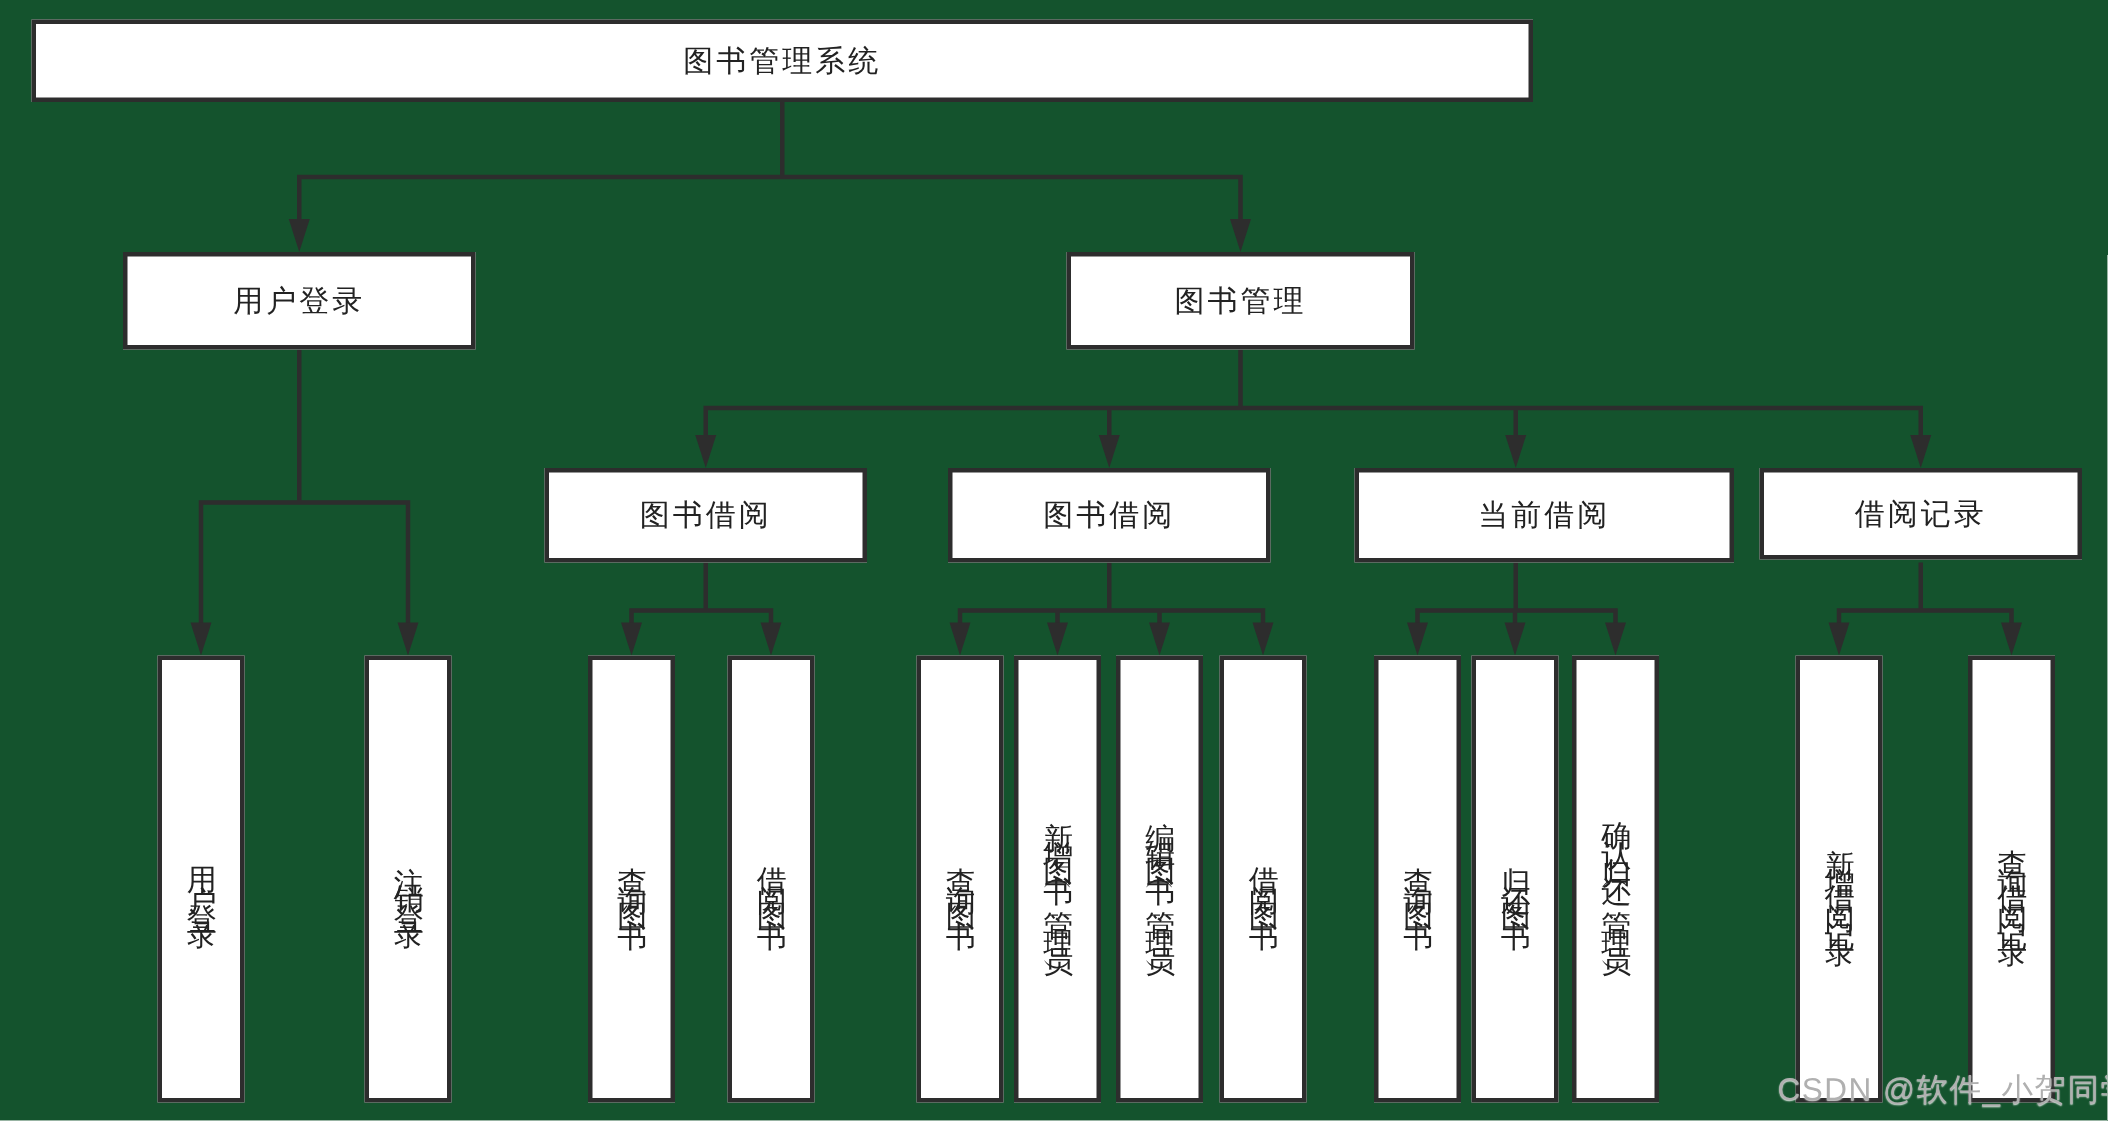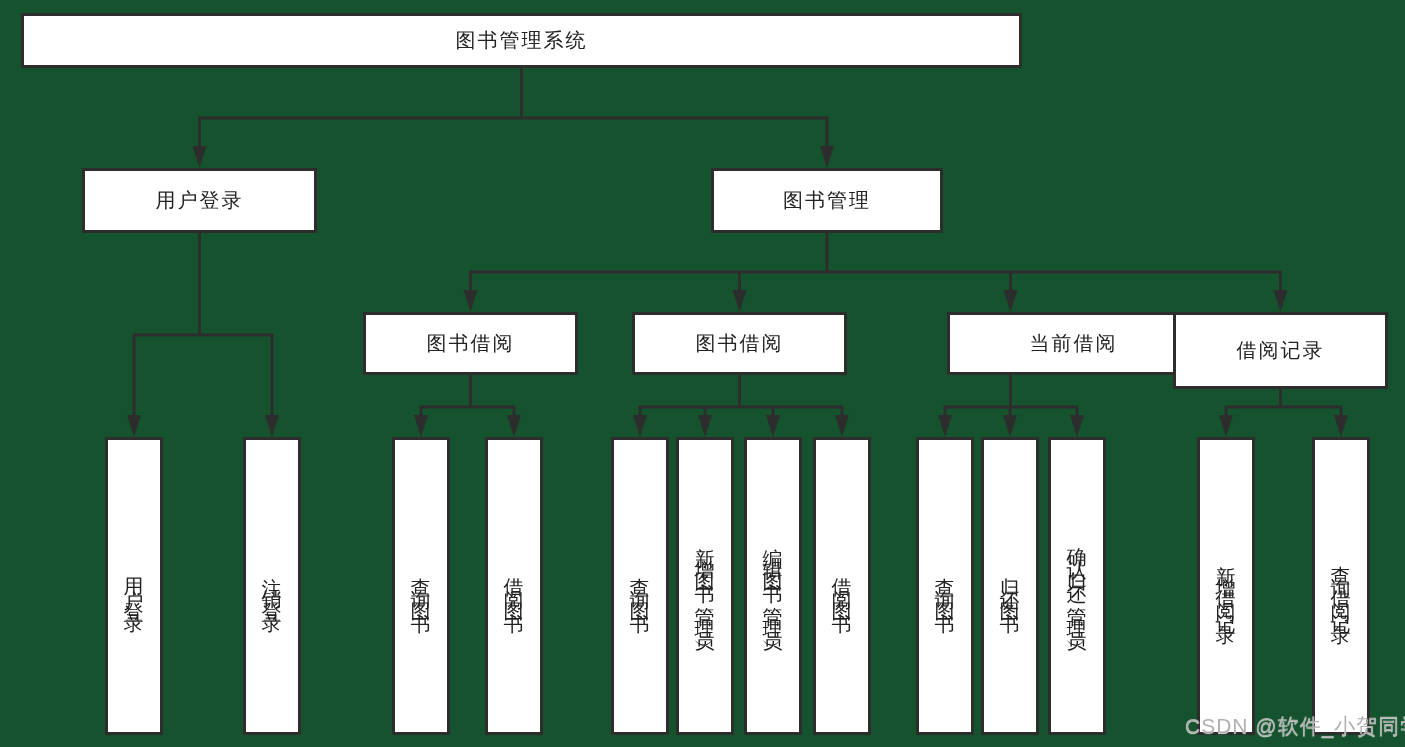--- a/index.html
+++ b/index.html
@@ -87,22 +87,22 @@
     </g>
   </svg>
 
   <div class="node hnode" style="left:21px; top:13px; width:1001px; height:55px;">图书管理系统</div>
 
   <div class="node hnode" style="left:82px; top:168px; width:235px; height:65px;">用户登录</div>
   <div class="node hnode" style="left:711px; top:168px; width:232px; height:65px;text-align:center;">图书管理</div>
 
   <div class="node hnode" style="left:363px; top:312px; width:215px; height:63px;">图书借阅</div>
   <div class="node hnode" style="left:632px; top:312px; width:215px; height:63px;text-align:right;">图书借阅</div>
-  <div class="node hnode" style="left:903px; top:312px; width:253px; height:63px;margin-left:44px;">当前借阅</div>
-  <div class="node hnode" style="left:1173px; top:312px; width:215px; height:77px;">借阅记录</div>
+  <div class="node hnode" style="left:903px; top:312px; width:253px; height:63px;">当前借阅</div>
+  <div class="node hnode" style="left:1173px; top:312px; width:215px; height:61px;">借阅记录</div>
 
   <div class="node vnode" style="left:105px; top:437px; width:58px; height:298px;">
     <span>用户登录</span>
   </div>
   <div class="node vnode" style="left:243px; top:437px; width:58px; height:298px;">
     <span>注销登录</span>
   </div>
 
   <div class="node vnode" style="left:392px; top:437px; width:58px; height:298px;">
     <span>查询图书</span>

